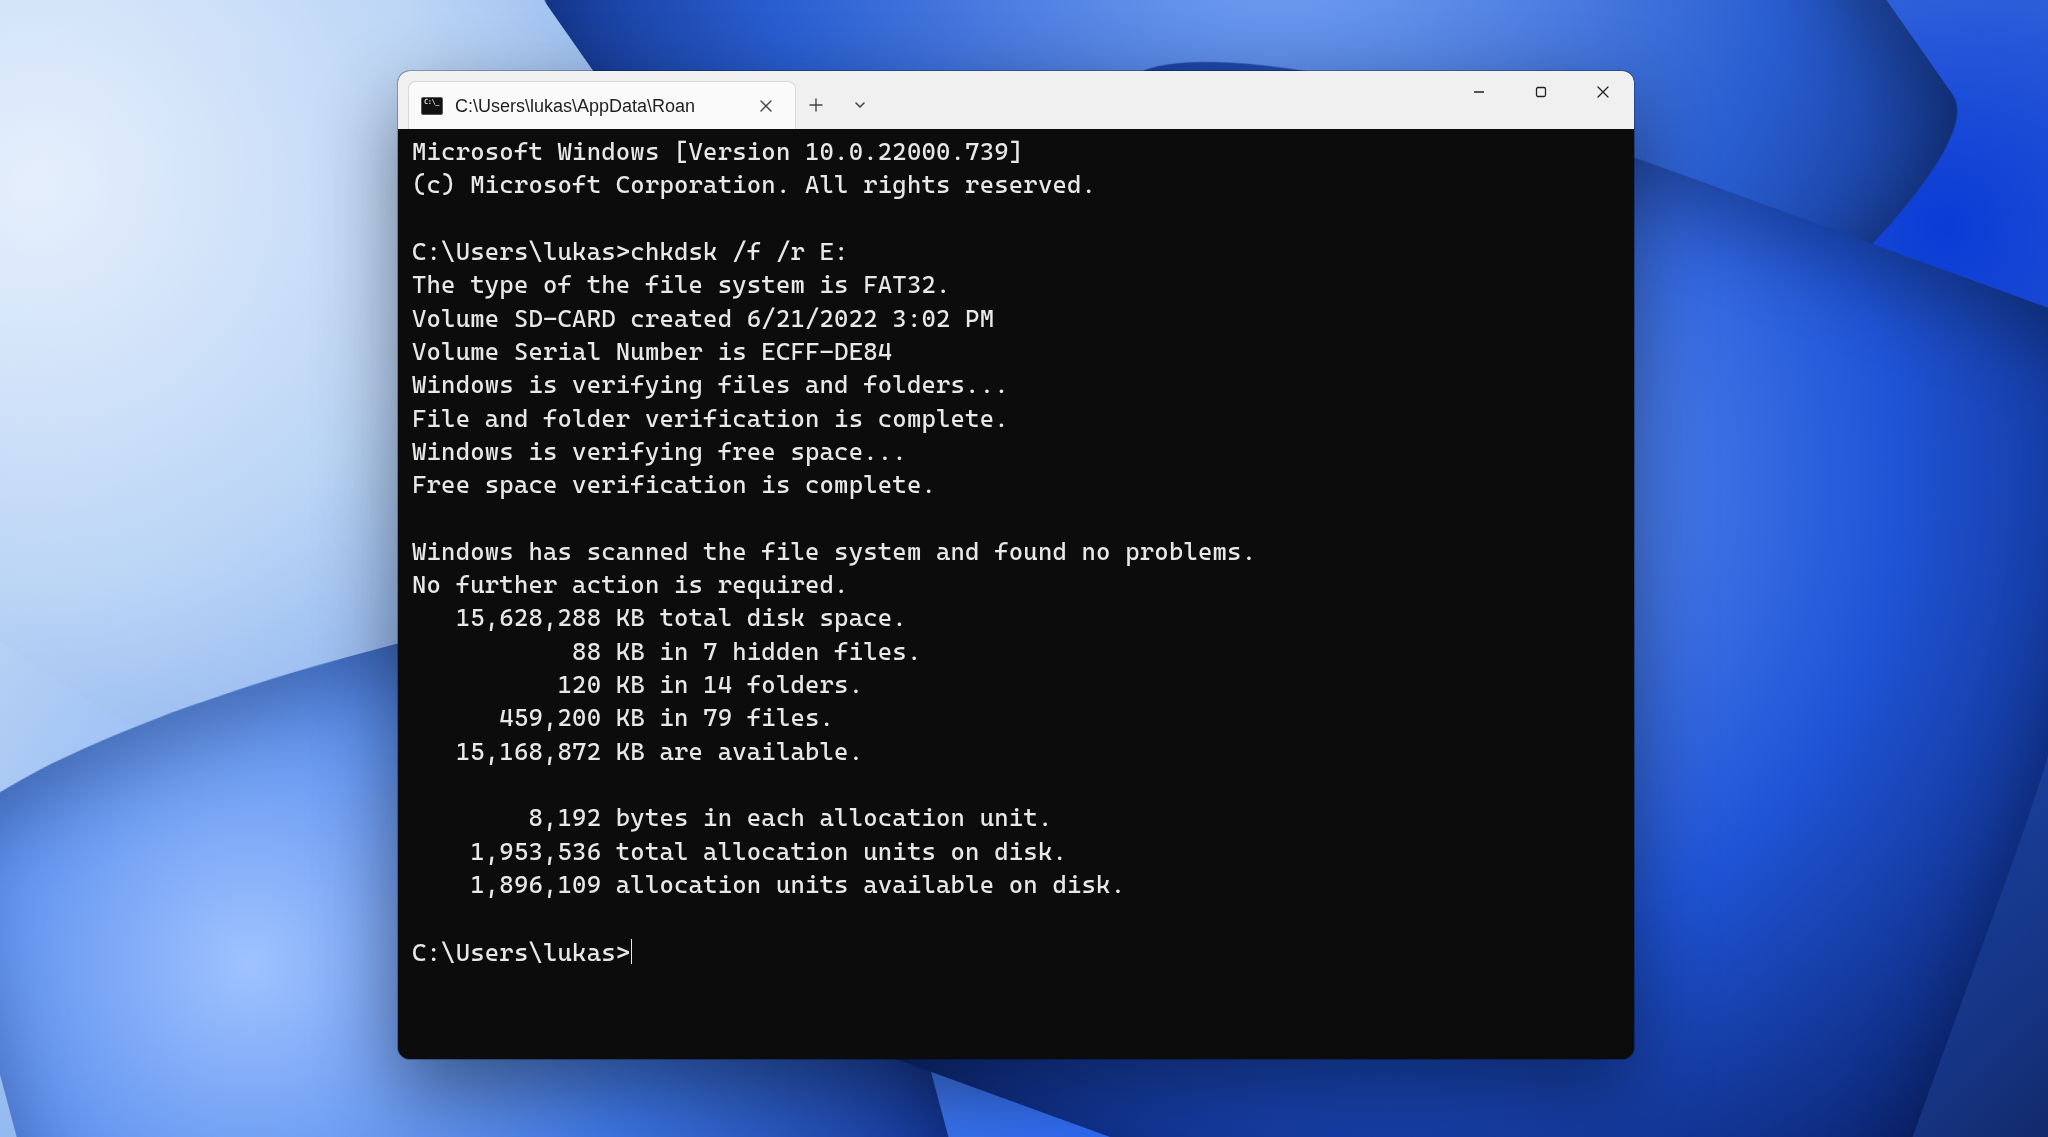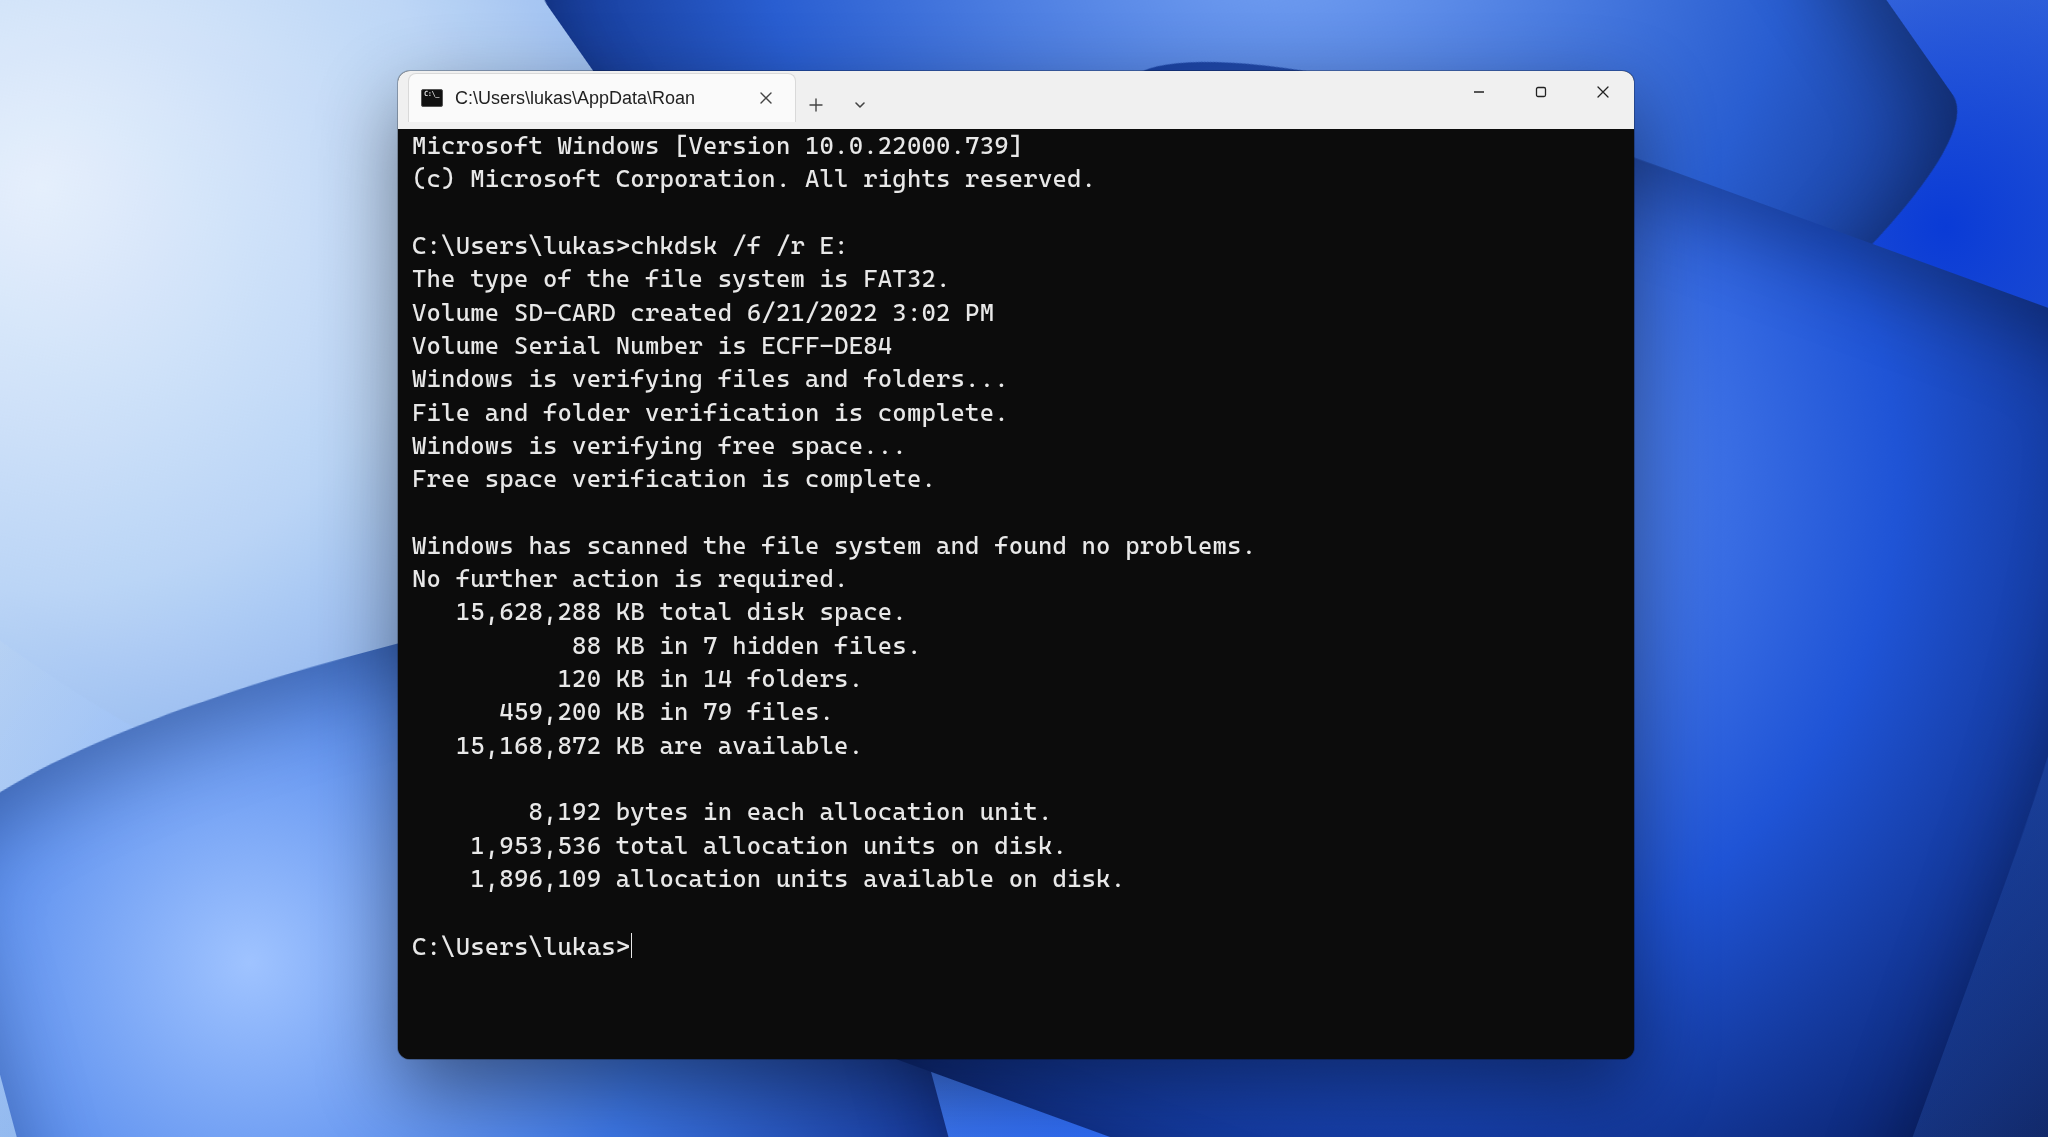--- a/index.html
+++ b/index.html
@@ -51,21 +51,21 @@
     height: 58px;
     background: #f0f0f0;
     border-bottom: 1px solid #d0d0d0;
     display: flex;
     align-items: stretch;
     user-select: none;
   }
   .tabstrip {
     display: flex;
     align-items: flex-end;
-    padding: 8px 0 8px 10px;
+    padding: 8px 0 0 10px;
     flex: 0 0 auto;
   }
   .tab {
     display: flex;
     align-items: center;
     gap: 12px;
     height: 48px;
     background: #fafafa;
     border: 1px solid #d9d9d9;
     border-bottom: none;
@@ -135,21 +135,21 @@
   .newtab-area .icon-btn { height: 40px; }
 
   
   .termbody {
     position: absolute;
     left: 0; right: 0;
     top: 58px; bottom: 0;
     background: #0c0c0c;
     color: #e8e8e8;
     font: 500 24.5px/1.36  "Cascadia Mono", Consolas, "Courier New", monospace;
-    padding: 0 14px 14px 14px;
+    padding: 6px 14px 14px 14px;
     white-space: pre;
     letter-spacing: .2px;
   }
   .prompt { color: #e8e8e8; }
   .cursor {
     display: inline-block;
     width: 1px; height: 1.05em;
     background: #e8e8e8;
     transform: translateY(4px);
     margin-left: 1px;

